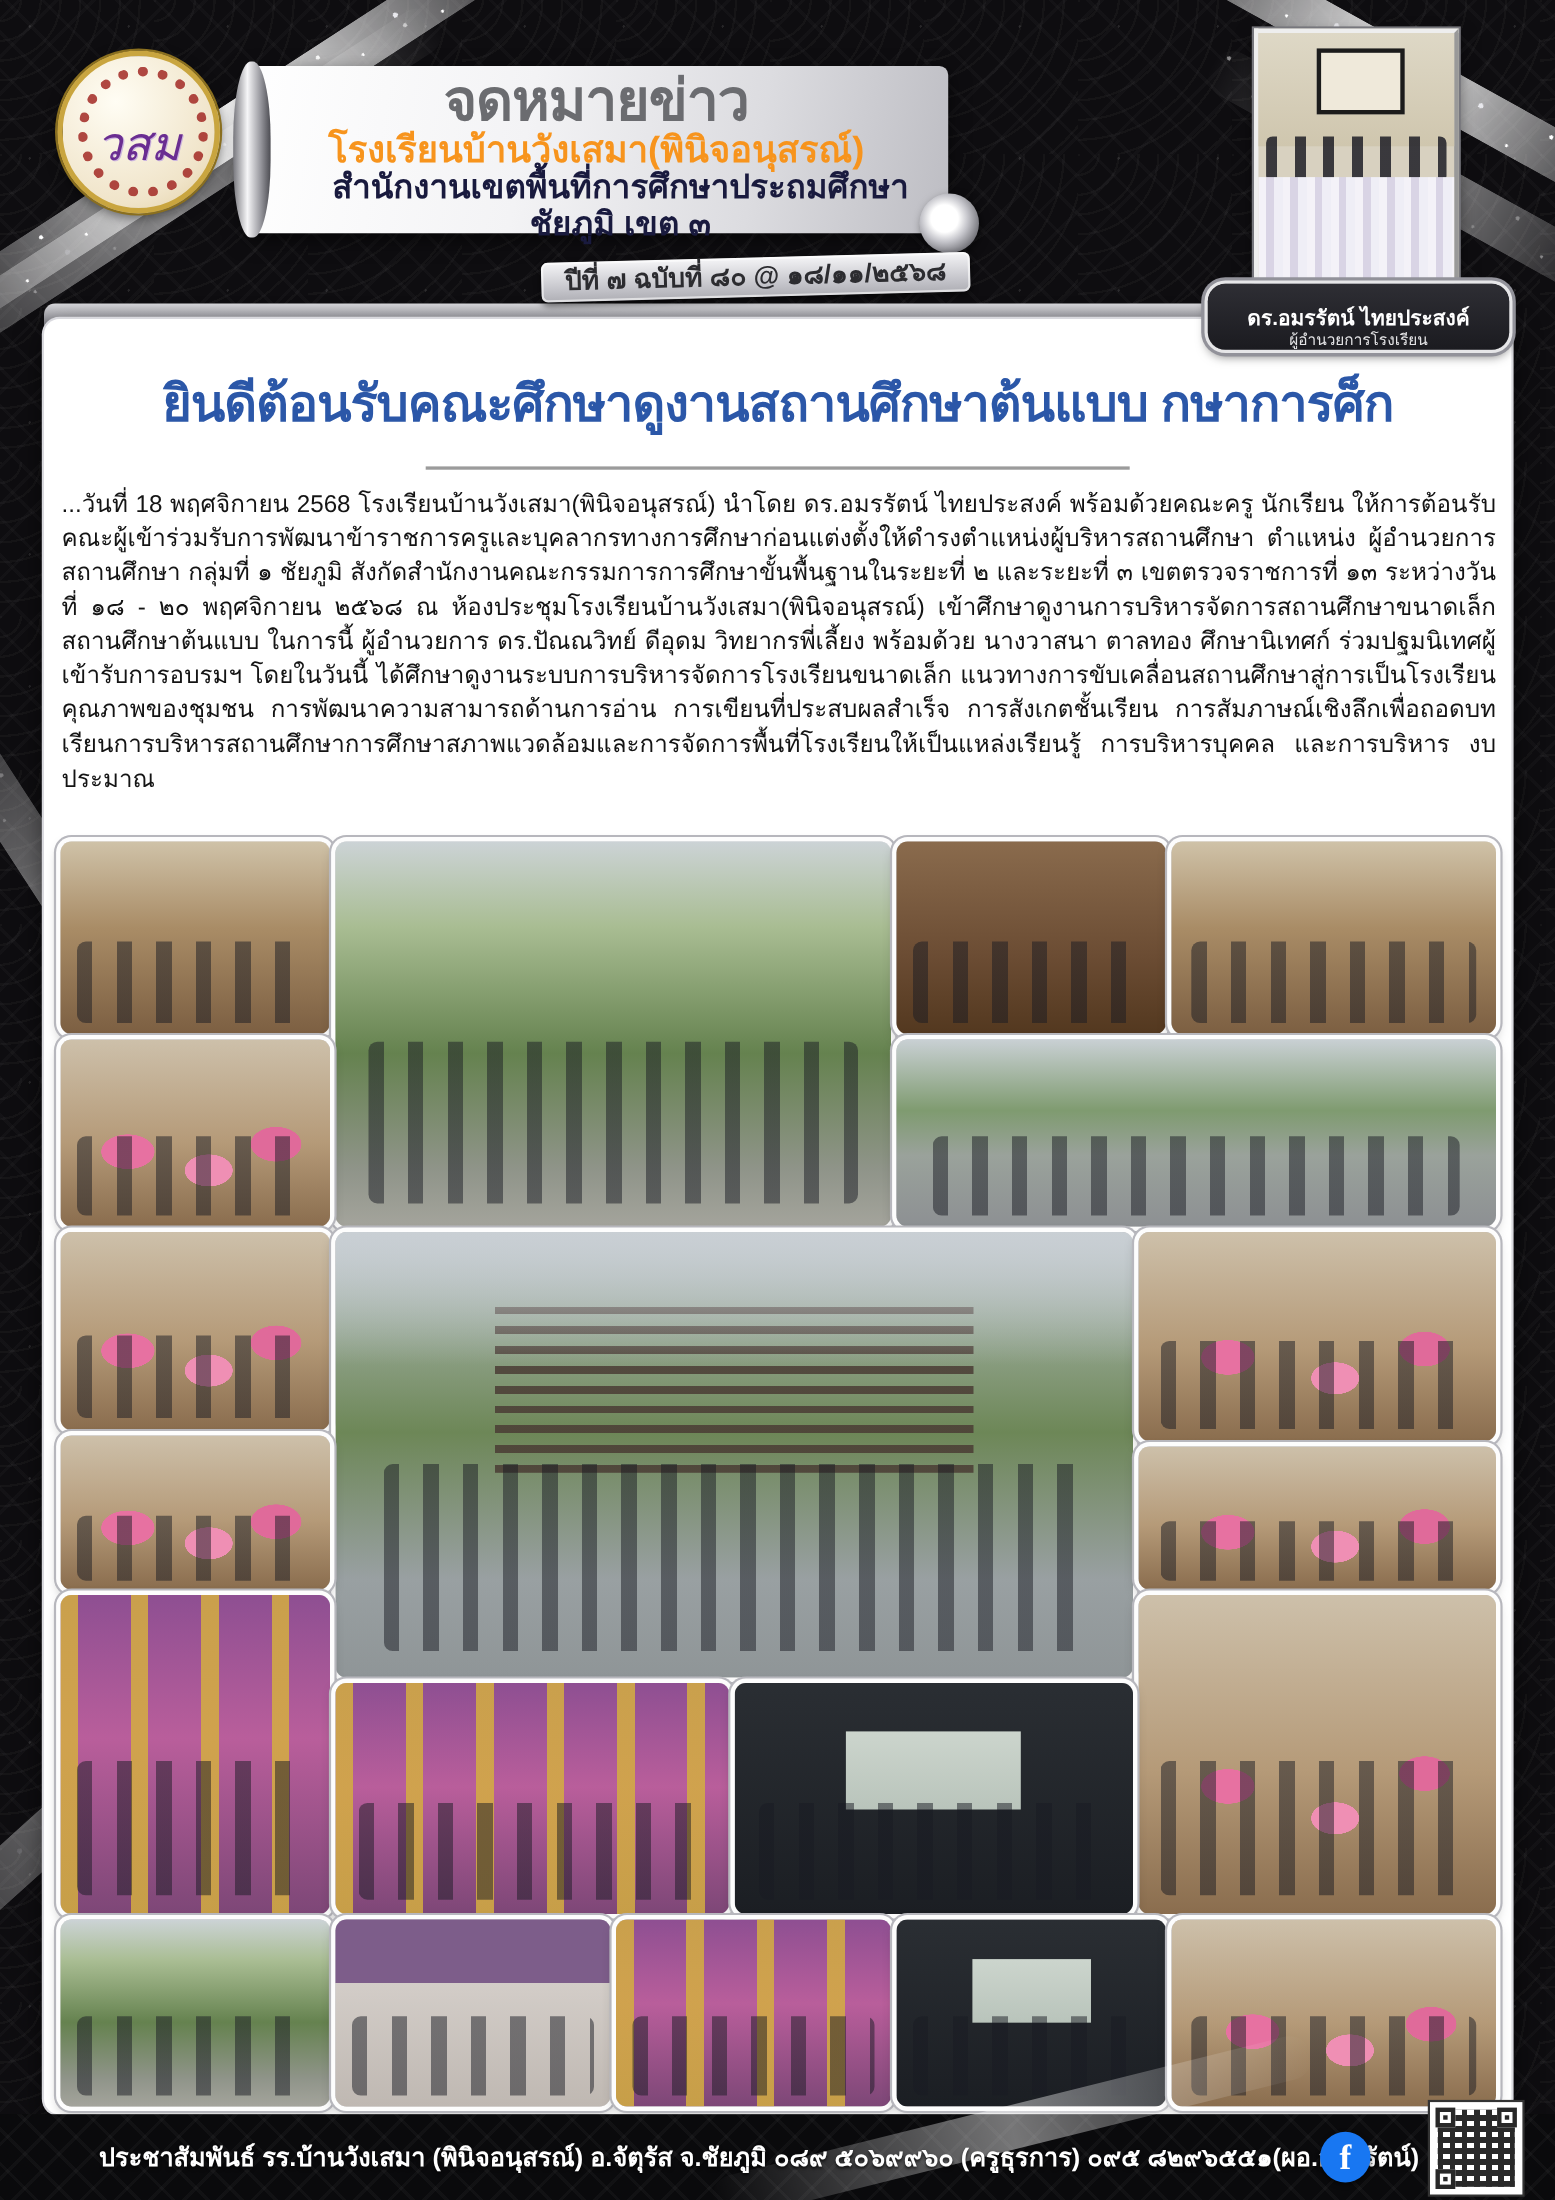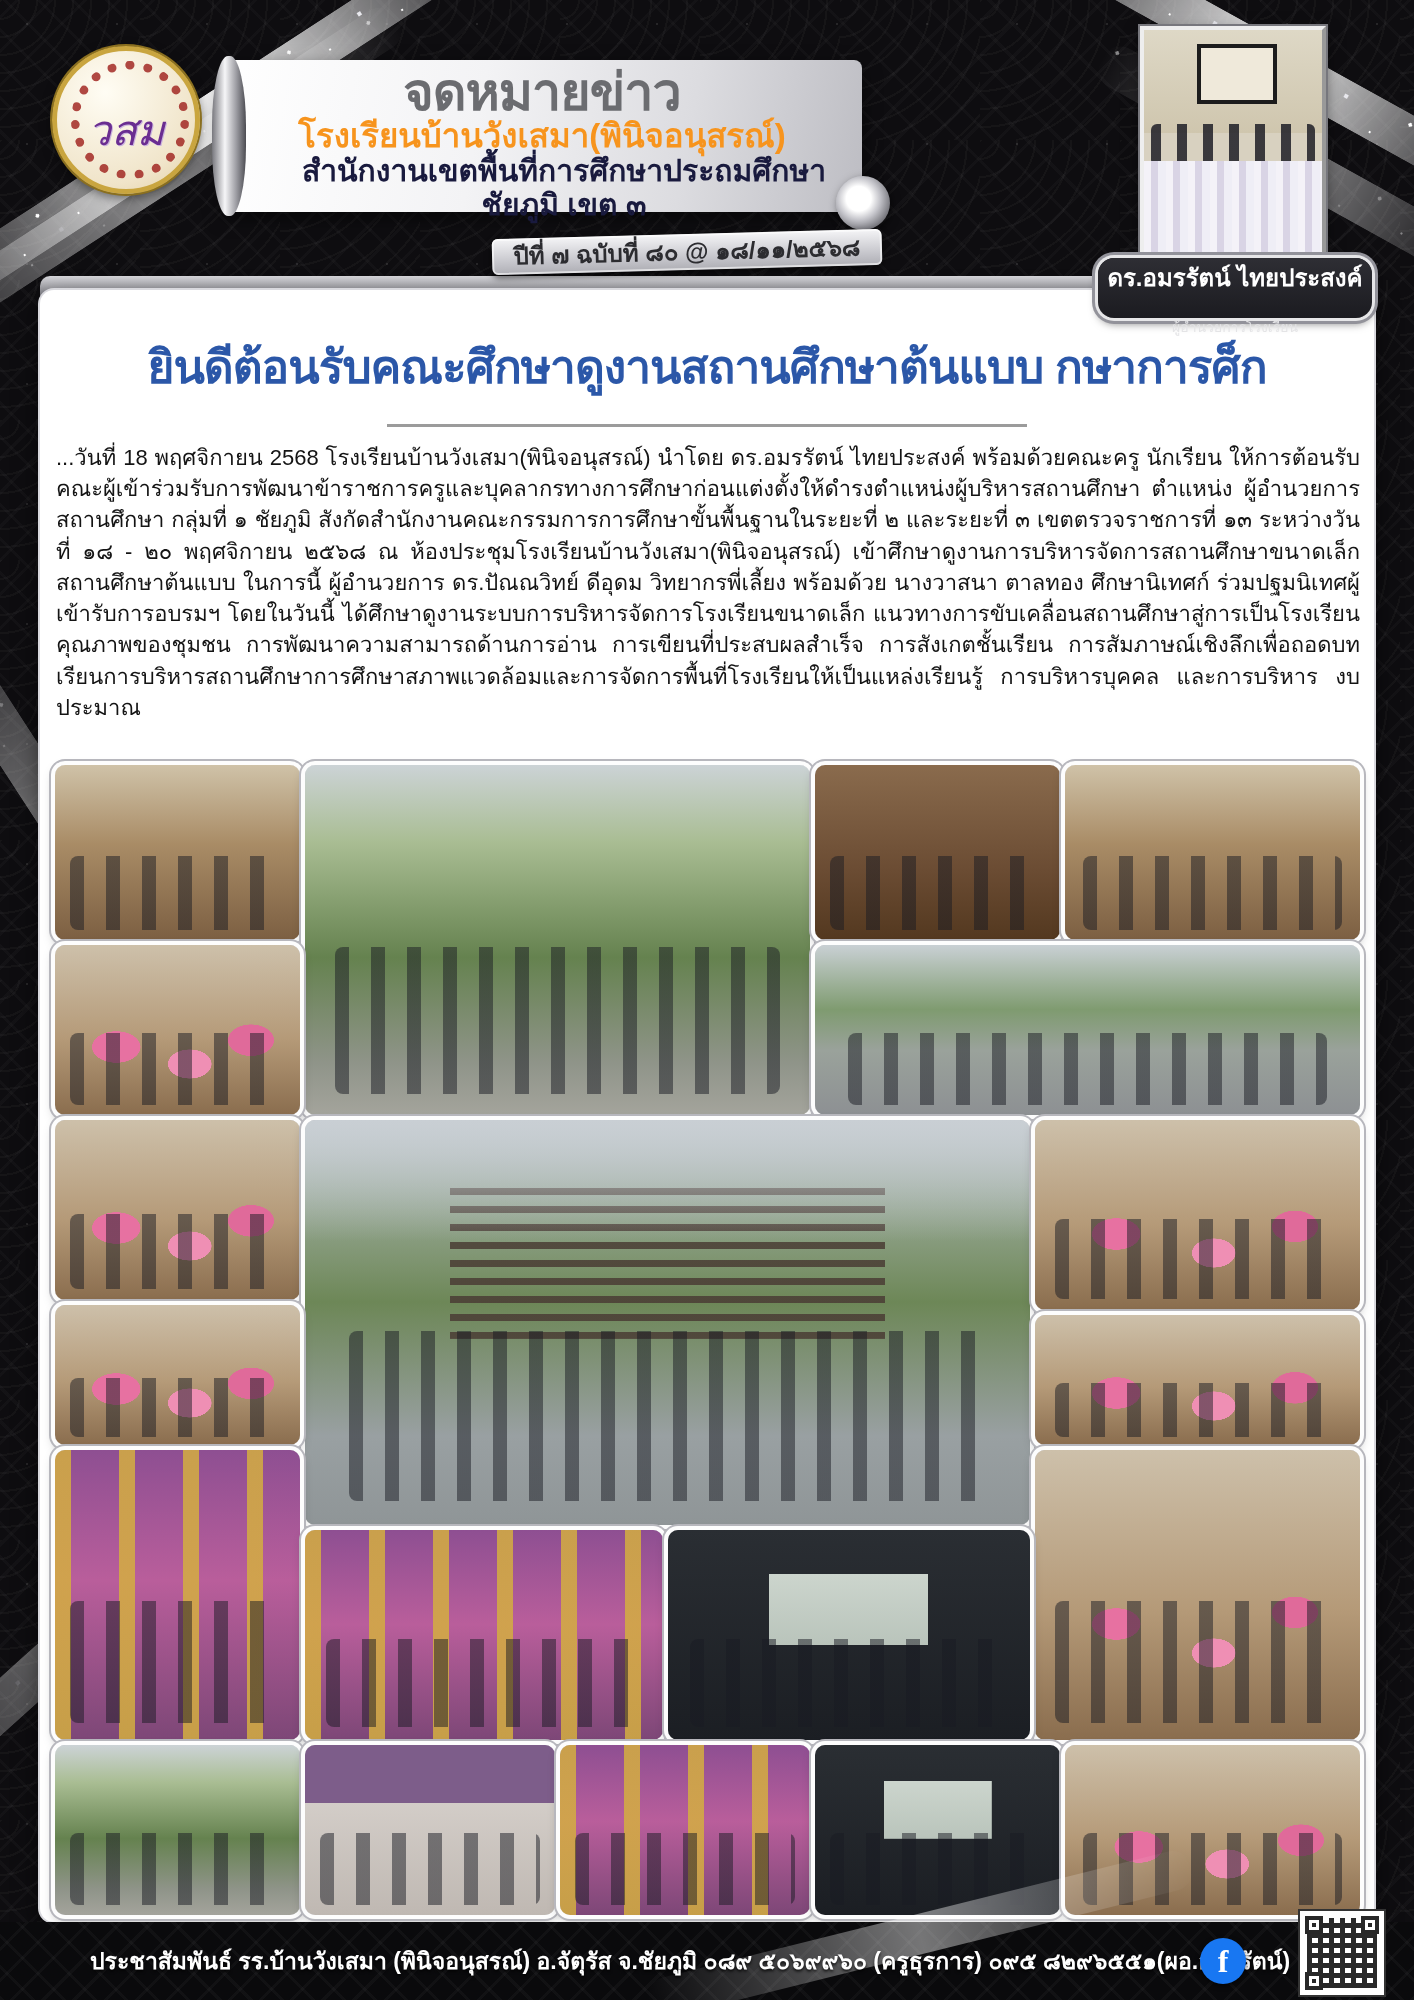--- a/index.html
+++ b/index.html
@@ -91,22 +91,22 @@
     background:repeating-linear-gradient(90deg,rgba(30,30,38,.85) 0 10px,rgba(30,30,38,0) 10px 26px);
     border-radius:6px;}
   .dphoto .curtain{position:absolute;left:0;right:0;bottom:0;height:44%;
     background:repeating-linear-gradient(90deg,#f4f2f8 0 7px,#d9d4e5 7px 14px,#efeef6 14px 22px);}
   .director-badge{
     position:absolute;left:1098px;top:258px;width:274px;height:60px;z-index:11;
     background:linear-gradient(180deg,#2e2e34,#1b1b20);border-radius:16px;
     box-shadow:0 0 0 3px #e6e6e8,0 0 0 6px #92929a,0 5px 10px rgba(0,0,0,.55);
     text-align:center;color:#fff;
   }
-  .badge-name{font-size:24px;font-weight:800;margin-top:7px;line-height:1.1;}
-  .badge-title{font-size:14px;color:#e4e4e6;line-height:1.2;margin-top:28px;}
+  .badge-name{font-size:19px;font-weight:800;margin-top:22px;line-height:1.1;}
+  .badge-title{font-size:14px;color:#e4e4e6;line-height:1.2;}
   
   .card-top{
     position:absolute;left:40px;top:276px;width:1334px;height:20px;z-index:4;
     border-radius:10px 10px 0 0;background:linear-gradient(180deg,#d8d8dc,#7d7d84);
   }
   .card{
     position:absolute;left:40px;top:290px;width:1334px;height:1632px;z-index:5;
     background:#fff;border-radius:14px;
     box-shadow:0 0 0 2px #d9d9de,0 10px 26px rgba(0,0,0,.6);
   }

